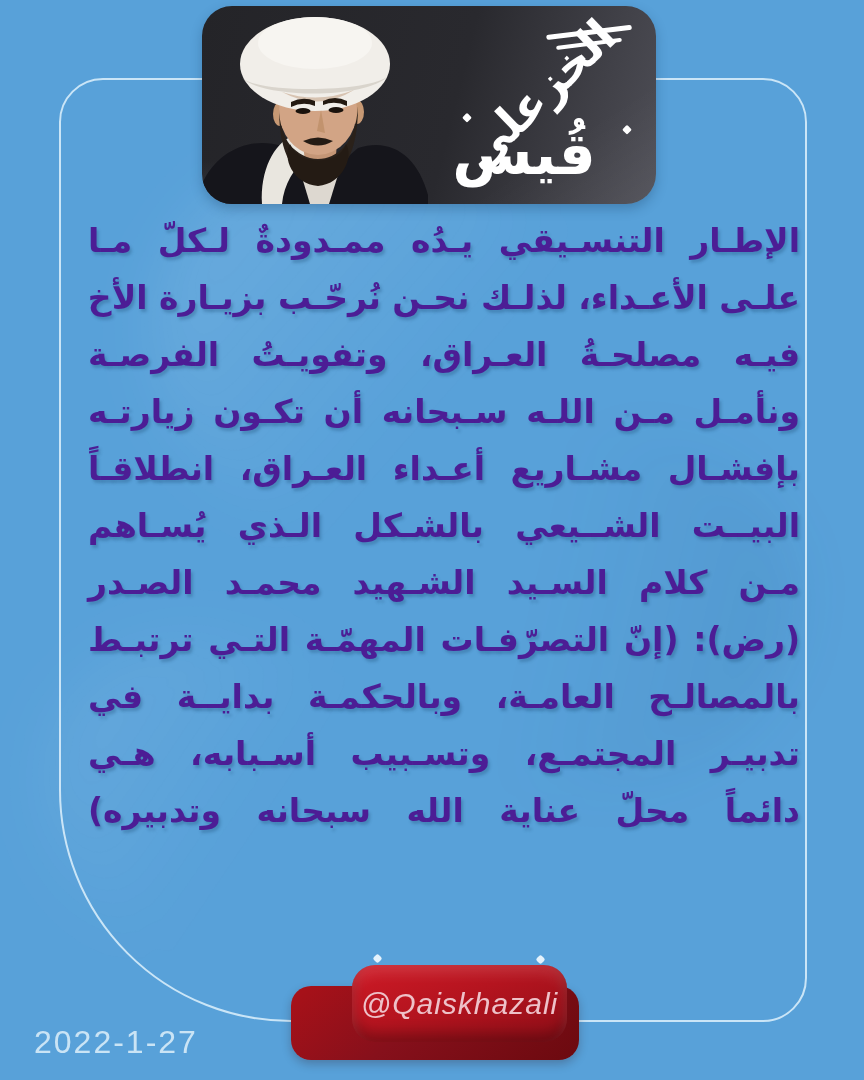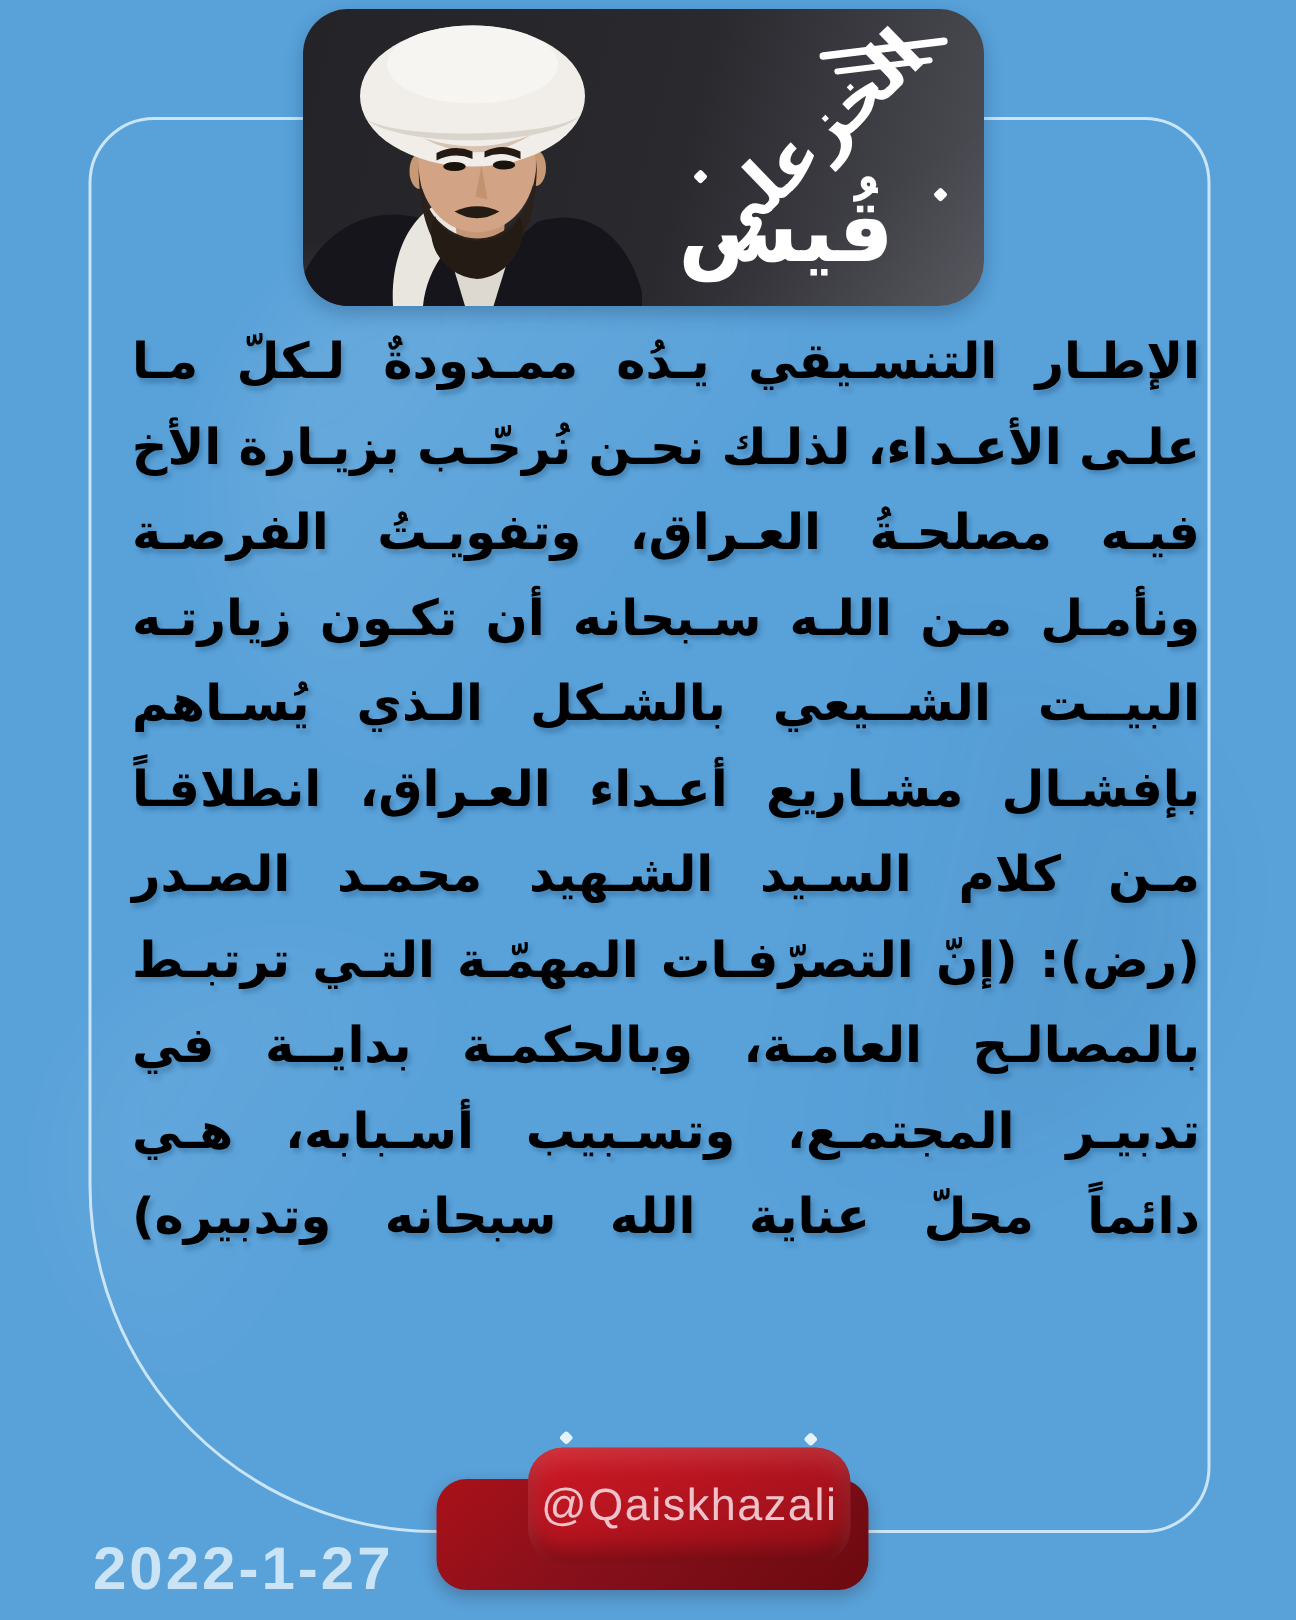--- a/index.html
+++ b/index.html
@@ -38,51 +38,51 @@
   .banner::after{content:"";position:absolute;right:-40px;bottom:-70px;width:220px;height:220px;
     background:linear-gradient(135deg,rgba(255,255,255,0) 40%,rgba(255,255,255,.10));
     transform:rotate(12deg);pointer-events:none;}
   .portrait{width:226px;height:198px;flex:0 0 auto;display:block;}
   .callig{flex:1;height:198px;display:block;}
 
   
   .quote{position:absolute;left:88px;top:212px;width:712px;direction:rtl;}
   .quote .line{
     height:57px;line-height:57px;white-space:nowrap;
-    font-size:33px;font-weight:bold;color:#000000;
+    font-size:33px;font-weight:bold;color:#4c1d95;
     text-align:justify;text-align-last:justify;
     text-shadow:2px 3px 3px rgba(28,72,112,.30);
   }
 
   .sparkle{position:absolute;width:7px;height:7px;background:#f4fbff;border-radius:2px;
     transform:rotate(45deg);opacity:.9;}
   .sparkle.p1{left:374px;top:955px;}
   .sparkle.p2{left:537px;top:956px;}
 
   
   .badge-back{
     position:absolute;left:291px;top:986px;width:288px;height:74px;border-radius:20px;
     background:linear-gradient(140deg,#a61119 5%,#86101b 45%,#6e0a10 95%);
     box-shadow:0 4px 10px rgba(40,10,15,.25);
   }
   .badge-front{
     position:absolute;left:352px;top:965px;width:215px;height:77px;border-radius:23px;
     background:linear-gradient(160deg,#cf1a26 0%,#b5141f 45%,#8e0e17 100%);
     box-shadow:inset 0 8px 14px rgba(255,255,255,.13),inset 0 -9px 14px rgba(0,0,0,.28);
-    display:flex;align-items:center;justify-content:center;
+    display:flex;align-items:center;justify-content:center;font-style:italic;
   }
   .badge-front .handle{
     font-family:"Liberation Sans",sans-serif;font-weight:400;
     font-size:30px;color:#eec2c9;letter-spacing:1px;
   }
 
   .date{
     position:absolute;left:34px;top:1024px;
-    font-family:"Liberation Sans",sans-serif;font-weight:700;
-    font-size:40px;color:#d4eaf8;opacity:.92;letter-spacing:2px;margin-left:28px;
+    font-family:"Liberation Sans",sans-serif;font-weight:400;
+    font-size:32px;color:#d4eaf8;opacity:.92;letter-spacing:2px;
   }
 </style>
 </head>
 <body>
 
 <div class="canvas">
 
   <div class="sheen s1"></div>
   <div class="sheen s2"></div>
   <div class="sheen s3"></div>
@@ -143,22 +143,22 @@
         <rect x="196" y="120" width="7" height="7" rx="1.5" transform="rotate(45 199 123)"></rect>
       </g>
     </svg>
   </div>
 
   <div class="quote">
     <div class="line">الإطـار التنسـيقي يـدُه ممـدودةٌ لـكلّ مـا</div>
     <div class="line">علـى الأعـداء، لذلـك نحـن نُرحّـب بزيـارة الأخ</div>
     <div class="line">فيـه مصلحـةُ العـراق، وتفويـتُ الفرصـة</div>
     <div class="line">ونأمـل مـن اللـه سـبحانه أن تكـون زيارتـه</div>
+    <div class="line">بإفشـال مشـاريع أعـداء العـراق، انطلاقـاً</div>
     <div class="line">البيــت الشــيعي بالشـكل الـذي يُسـاهم</div>
-    <div class="line">بإفشـال مشـاريع أعـداء العـراق، انطلاقـاً</div>
     <div class="line">مـن كلام السـيد الشـهيد محمـد الصـدر</div>
     <div class="line">(رض): (إنّ التصرّفـات المهمّـة التـي ترتبـط</div>
     <div class="line">بالمصالـح العامـة، وبالحكمـة بدايــة في</div>
     <div class="line">تدبيـر المجتمـع، وتسـبيب أسـبابه، هـي</div>
     <div class="line">دائماً محلّ عناية الله سبحانه وتدبيره)</div>
   </div>
 
   <div class="sparkle p1"></div>
   <div class="sparkle p2"></div>
 

